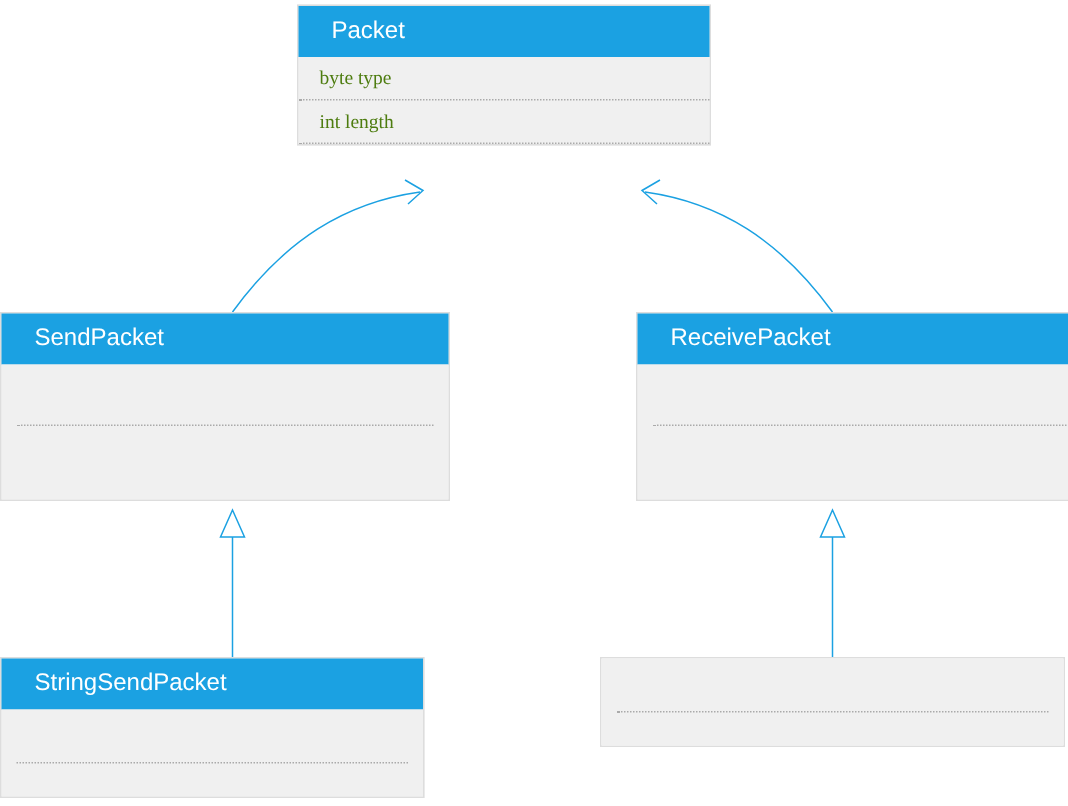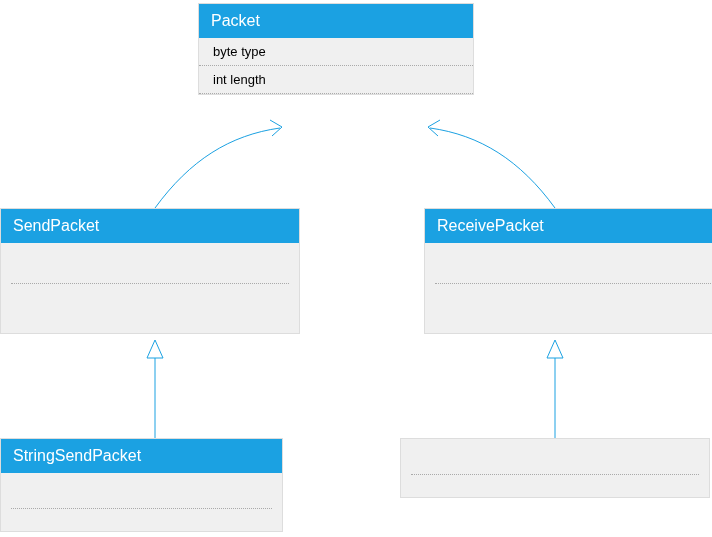--- a/index.html
+++ b/index.html
@@ -1,21 +1,21 @@
 <!DOCTYPE html>
 <html><head>
 <meta charset="utf-8">
 <style>
   * { box-sizing: border-box; margin: 0; padding: 0; }
   html, body { width: 712px; height: 537px; background: #fff; font-family: "Segoe UI", Arial, sans-serif; }
   .canvas { position: relative; width: 712px; height: 537px; }
   .box { position: absolute; border: 1px solid #ddd; background: #f0f0f0; }
-  .box-header { background: #1ba1e2; color: #fff; padding: 8px 12px; font-size: 16px; font-weight: 300; }
+  .box-header { background: #1ba1e2; color: #fff; padding: 8px 22px; font-size: 16px; font-weight: 300; }
   .box-body { background: #f0f0f0; }
-  .field { color: #000000; font-family: Liberation Sans, sans-serif; font-size: 13px; padding: 6px 14px; border-bottom: 1px dotted #aaa; }
+  .field { color: #4d7c0f; font-family: Liberation Serif, serif; font-size: 13px; padding: 6px 14px; border-bottom: 1px dotted #aaa; }
   .dotted-line { border-top: 1px dotted #aaa; margin: 0 10px; }
   svg.connectors { position: absolute; left: 0; top: 0; width: 712px; height: 537px; pointer-events: none; }
   .arrow-line { fill: none; stroke: #1ba1e2; stroke-width: 1; }
   .arrow-head-open { fill: #fff; stroke: #1ba1e2; stroke-width: 1; }
   .arrow-head-line { fill: none; stroke: #1ba1e2; stroke-width: 1; }
 </style>
 </head>
 <body>
 
 <div class="canvas">

